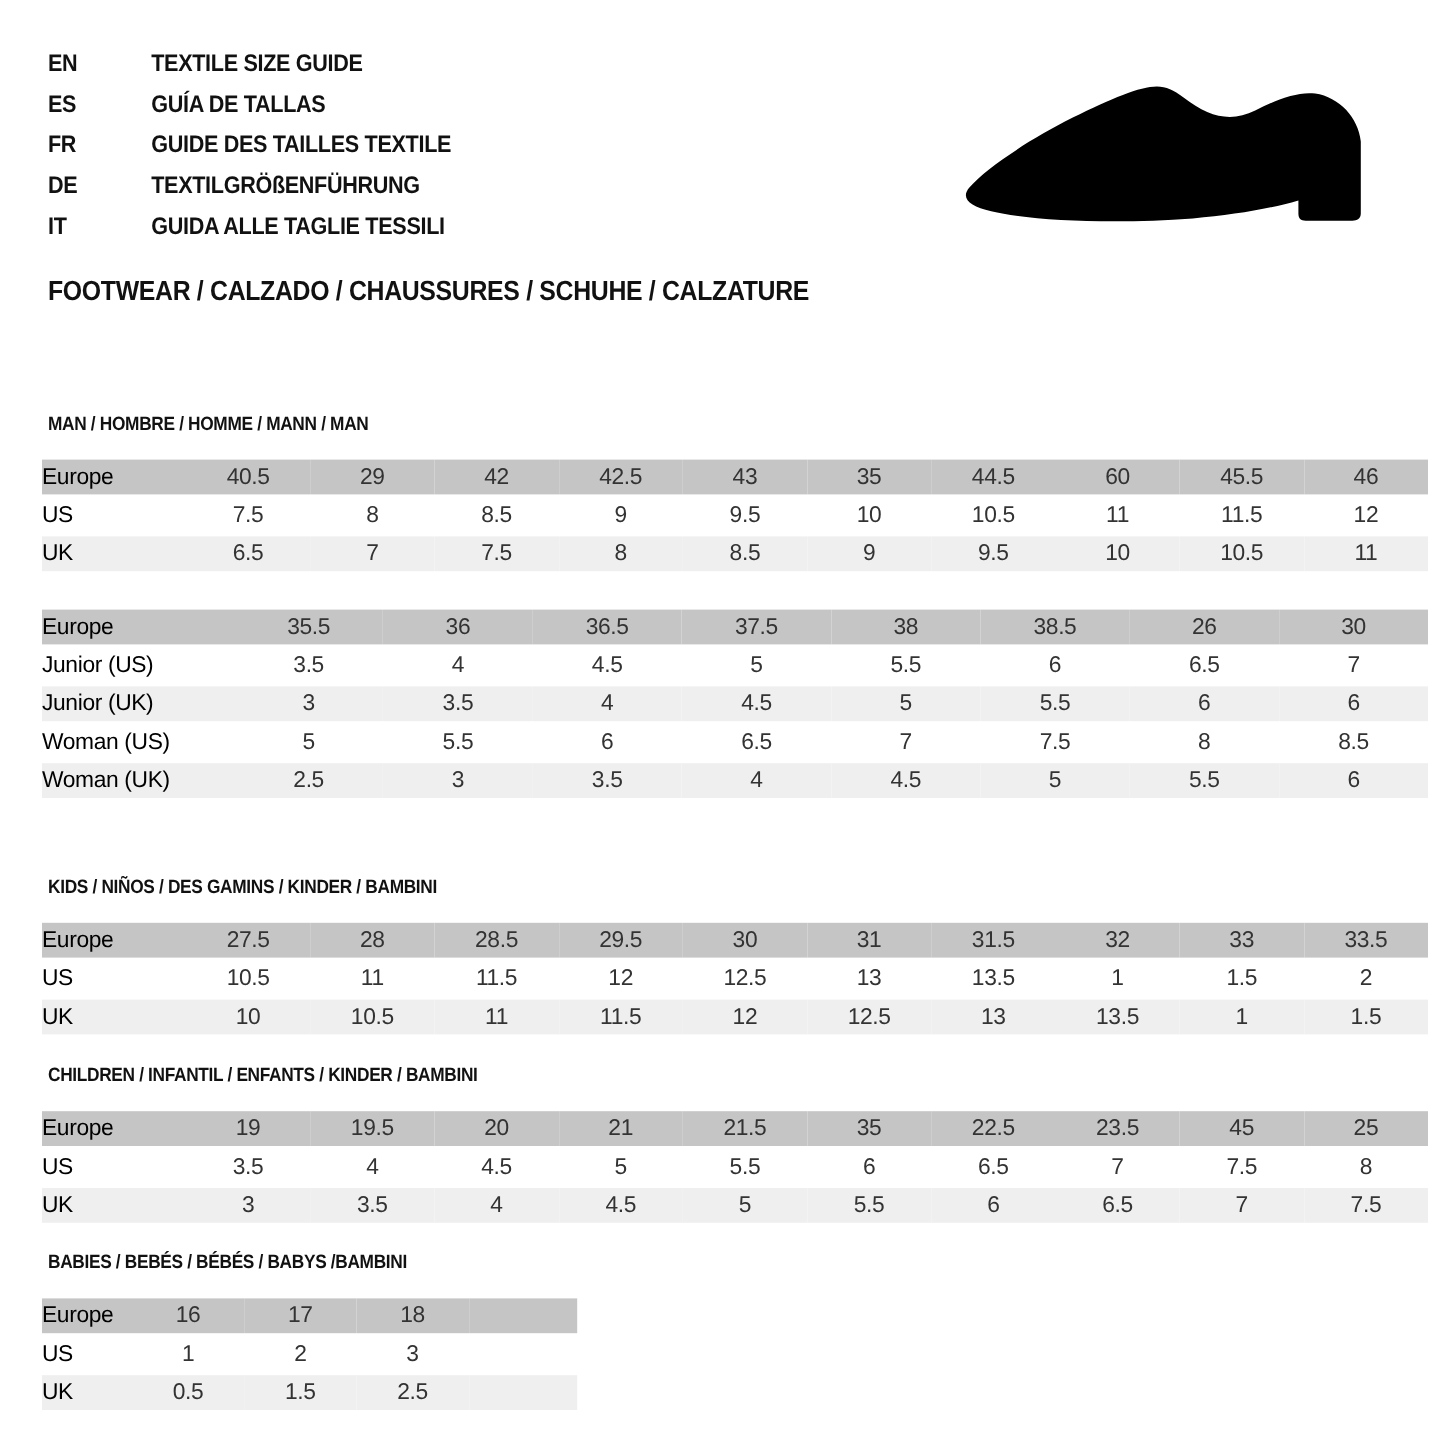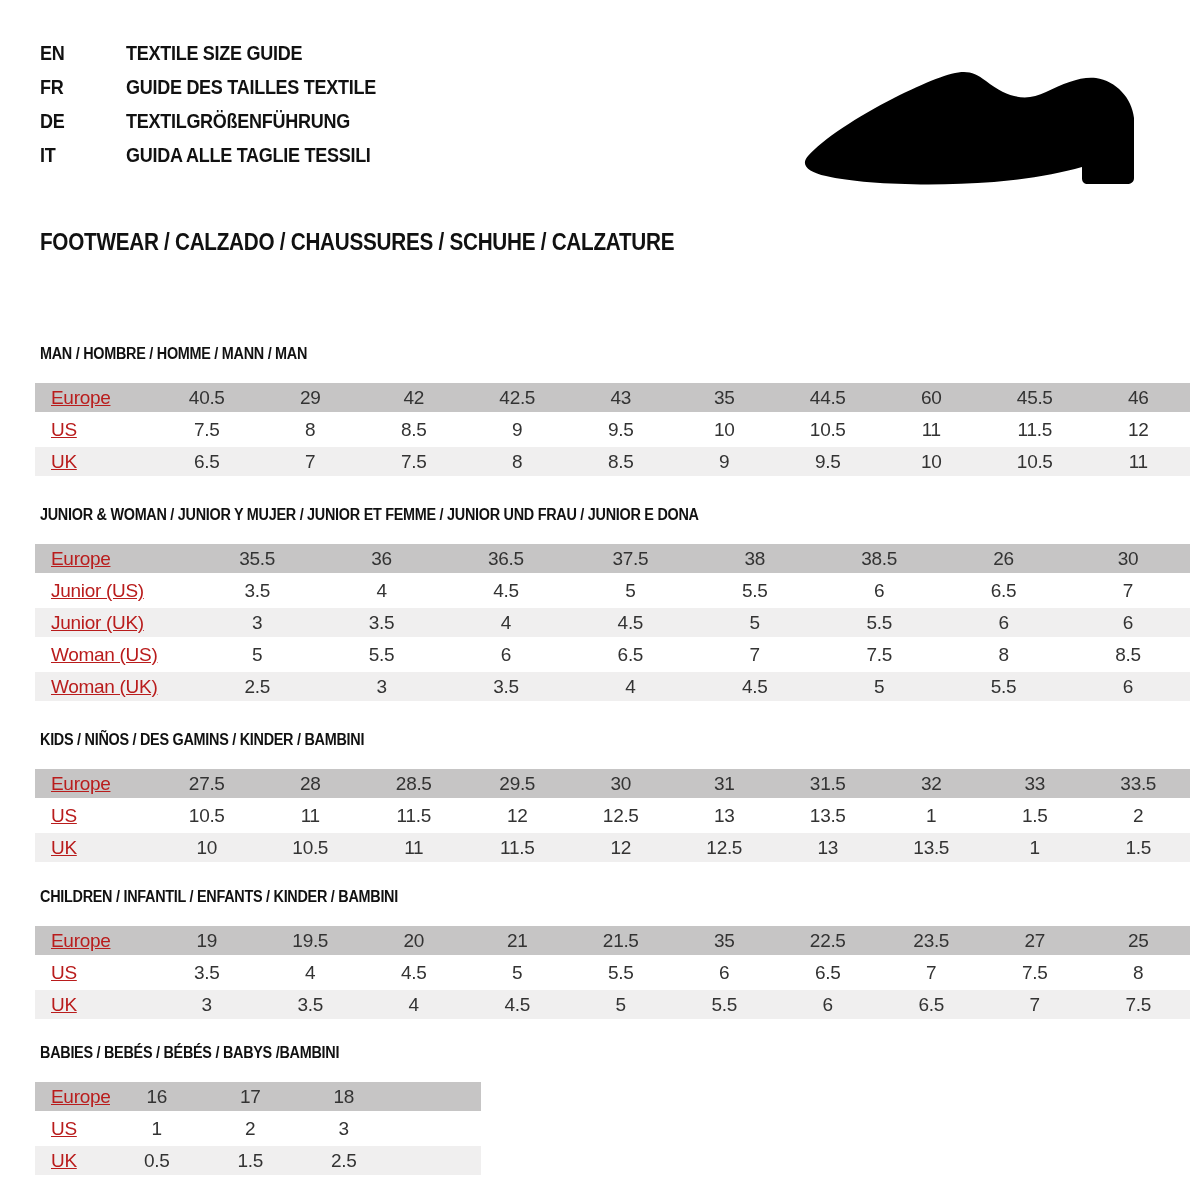--- a/index.html
+++ b/index.html
@@ -23,37 +23,41 @@
   .shoe-wrap{position:absolute;top:64px;left:798px;width:342px;height:124px;}
   .shoe-wrap svg{display:block;width:100%;height:100%;}
   
   .section{position:absolute;left:35px;width:1160px;}
   .section-title{font-weight:700;font-size:16px;line-height:20px;color:var(--title);margin:0 0 16px 5px;letter-spacing:-0.3px;}
   table.size-table{border-collapse:separate;border-spacing:0 3px;table-layout:fixed;}
   table.size-table td{
     height:29px;padding:0;text-align:center;vertical-align:middle;
     font-size:19px;color:#333;letter-spacing:-0.3px;white-space:nowrap;overflow:hidden;
   }
-  table.size-table td.label-cell{text-align:left;padding-left:16px;color:#b91c1c;text-decoration:underline;}
+  table.size-table td.label-cell{text-align:left;padding-left:0;color:#000000;}
   tr.row-header td{background:var(--hdr-row);}
   tr.row-light td{background:var(--alt-row);}
   tr.row-white td{background:var(--white-row);}
   .section-man{top:344px;}
   .section-junior-woman{top:505px;}
   .section-kids{top:730px;}
   .section-children{top:887px;}
   .section-babies{top:1043px;}
 </style>
 </head>
 <body>
 
 <div class="lang-header">
     <div class="lang-row">
       <span class="lang-code"><span class="condensed">EN</span></span>
       <span class="condensed">TEXTILE SIZE GUIDE</span>
+    </div>
+    <div class="lang-row">
+      <span class="lang-code"><span class="condensed">ES</span></span>
+      <span class="condensed">GUÍA DE TALLAS</span>
     </div>
     <div class="lang-row">
       <span class="lang-code"><span class="condensed">FR</span></span>
       <span class="condensed">GUIDE DES TAILLES TEXTILE</span>
     </div>
     <div class="lang-row">
       <span class="lang-code"><span class="condensed">DE</span></span>
       <span class="condensed">TEXTILGRÖßENFÜHRUNG</span>
     </div>
     <div class="lang-row">
@@ -142,21 +146,20 @@
             <td class="value-cell">9</td>
             <td class="value-cell">9.5</td>
             <td class="value-cell">10</td>
             <td class="value-cell">10.5</td>
             <td class="value-cell">11</td>
           </tr>
         </tbody>
       </table>
     </section>
     <section class="section section-junior-woman">
-      <div class="section-title"><span class="condensed">JUNIOR &amp; WOMAN / JUNIOR Y MUJER / JUNIOR ET FEMME / JUNIOR UND FRAU / JUNIOR E DONA</span></div>
       <table class="size-table" style="width: 1155.2px;">
         <colgroup>
           <col style="width: 160px;">
           <col style="width: 124.4px;">
           <col style="width: 124.4px;">
           <col style="width: 124.4px;">
           <col style="width: 124.4px;">
           <col style="width: 124.4px;">
           <col style="width: 124.4px;">
           <col style="width: 124.4px;">
@@ -300,21 +303,21 @@
           <tr class="row-header">
             <td class="label-cell">Europe</td>
             <td class="value-cell">19</td>
             <td class="value-cell">19.5</td>
             <td class="value-cell">20</td>
             <td class="value-cell">21</td>
             <td class="value-cell">21.5</td>
             <td class="value-cell">35</td>
             <td class="value-cell">22.5</td>
             <td class="value-cell">23.5</td>
-            <td class="value-cell">27</td>
+            <td class="value-cell">45</td>
             <td class="value-cell">25</td>
           </tr>
           <tr class="row-white">
             <td class="label-cell">US</td>
             <td class="value-cell">3.5</td>
             <td class="value-cell">4</td>
             <td class="value-cell">4.5</td>
             <td class="value-cell">5</td>
             <td class="value-cell">5.5</td>
             <td class="value-cell">6</td>

